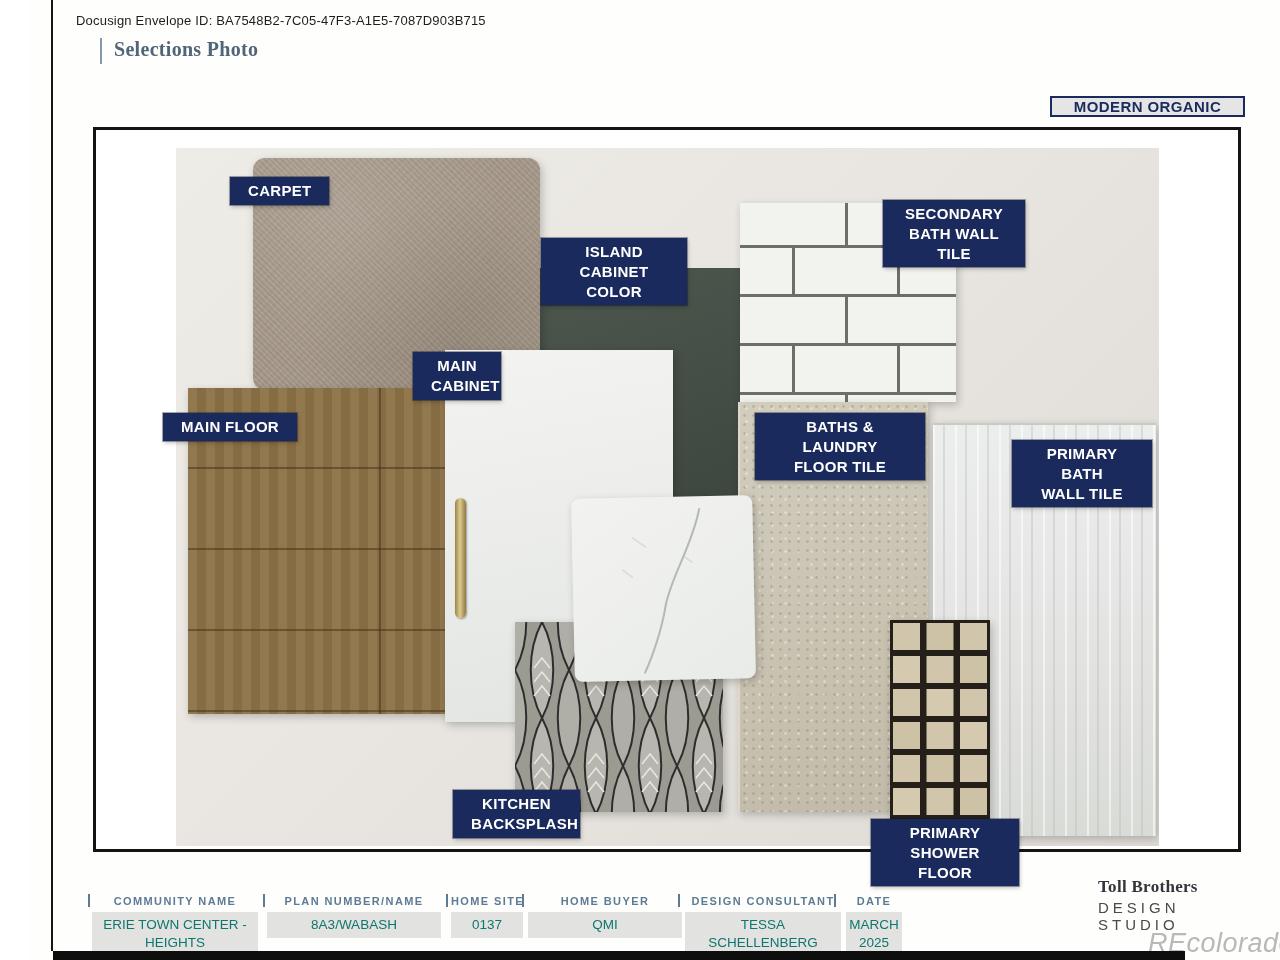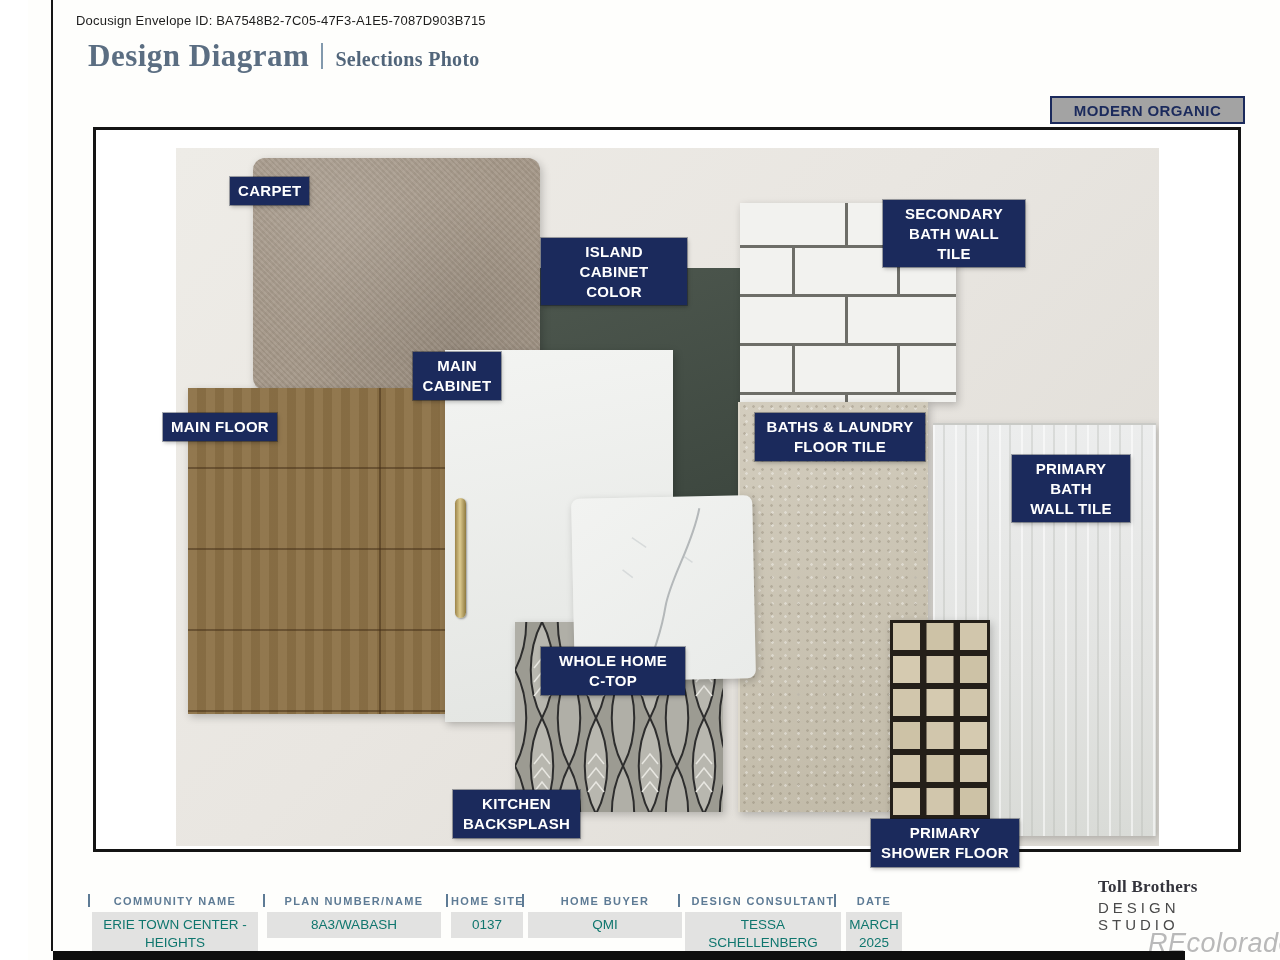--- a/index.html
+++ b/index.html
@@ -5,21 +5,21 @@
   html,body{margin:0;padding:0;background:#ffffff;}
   .page{position:relative;width:1280px;height:960px;background:#fefefc;overflow:hidden;
         font-family:"Liberation Sans",sans-serif;margin-left:28px;}
   .left-rule{position:absolute;left:23px;top:0;width:2px;height:951px;background:#161616;}
   .docusign{position:absolute;left:48px;top:13px;font-size:13px;color:#1d1d1d;letter-spacing:.2px;}
   .titlebar{position:absolute;left:60px;top:38px;display:flex;align-items:baseline;
             font-family:"Liberation Serif",serif;color:#5b6e82;}
   .title{font-size:31px;font-weight:600;letter-spacing:.5px;}
   .title-sep{width:2px;height:26px;background:#8299ad;margin:0 12px;align-self:center;}
   .subtitle{font-size:20px;font-weight:700;color:#51657a;letter-spacing:.3px;}
-  .style-badge{position:absolute;left:1022px;top:96px;width:195px;height:28px;background:#a3a3a3;
+  .style-badge{position:absolute;left:1022px;top:96px;width:195px;height:21px;background:#e5e5e5;
                border:2px solid #1b2a5c;box-sizing:border-box;display:flex;align-items:center;justify-content:center;
                font-size:15px;font-weight:700;color:#1b2a5c;letter-spacing:.4px;}
   .big-box{position:absolute;left:65px;top:127px;width:1148px;height:725px;border:3px solid #141414;
            box-sizing:border-box;background:#ffffff;}
   .photo{position:absolute;left:148px;top:148px;width:983px;height:698px;overflow:hidden;
          background:linear-gradient(135deg,#eeece7 0%,#e9e6e1 45%,#dedbd5 100%);}
   .photo>div{position:absolute;}
   .shadowed{box-shadow:2px 3px 8px rgba(0,0,0,.22);}
   
   .carpet{left:77px;top:10px;width:287px;height:232px;border-radius:12px;background-color:#a79a8b;
@@ -51,29 +51,29 @@
         rgba(173,176,170,.30) 10px 12px, rgba(0,0,0,0) 12px 22px),
       linear-gradient(180deg,#eceded 0%,#e2e3e1 60%,#d9dbd7 100%);}
   .mosaic{left:714px;top:472px;width:100px;height:226px;}
   .backsplash{left:339px;top:474px;width:208px;height:190px;}
   .ctop{left:397px;top:349px;width:181px;height:183px;border-radius:8px;transform:rotate(-1.2deg);
     background:linear-gradient(145deg,#f2f3f1,#e9ebe9);}
   .ctop svg{position:absolute;left:0;top:0;width:100%;height:100%;}
   .fill-svg{display:block;width:100%;height:100%;}
   
   .tag{position:absolute;z-index:30;background:#1b2a5c;color:#ffffff;font-weight:700;font-size:15px;
-       line-height:1.32;text-align:center;padding:4px 8px;box-sizing:border-box;white-space:pre-line;
+       line-height:1.32;text-align:center;padding:4px 18px;box-sizing:border-box;white-space:pre-line;
        letter-spacing:.3px;box-shadow:0 0 0 1px rgba(10,16,40,.35), 1px 2px 4px rgba(0,0,0,.25);}
   .tag-carpet{left:202px;top:177px;}
   .tag-island{left:513px;top:238px;width:146px;}
   .tag-maincab{left:385px;top:352px;width:88px;}
   .tag-mainfloor{left:135px;top:413px;}
   .tag-secondary{left:855px;top:200px;width:142px;}
   .tag-bathslaundry{left:727px;top:413px;width:170px;}
-  .tag-primarybath{left:984px;top:455px;width:118px;}
+  .tag-primarybath{left:984px;top:440px;width:140px;}
   .tag-ctop{left:513px;top:647px;width:144px;}
   .tag-backsplash{left:425px;top:790px;width:127px;}
   .tag-shower{left:843px;top:819px;width:148px;}
   
   .footer-col{position:absolute;text-align:center;}
   .footer-col .hdr{font-size:11px;font-weight:700;letter-spacing:1.4px;color:#5e7b95;white-space:nowrap;}
   .footer-col .val{margin-top:5px;background:#e2e2e1;color:#0f766e;font-size:13.5px;line-height:1.3;
                    padding:4px 2px;white-space:pre-line;}
   .fc1{left:64px;top:895px;width:166px;}
   .fc2{left:239px;top:895px;width:174px;}
@@ -90,21 +90,20 @@
 </style>
 </head>
 <body>
 
 <div class="page">
   <div class="left-rule"></div>
 
   <div class="docusign">Docusign Envelope ID: BA7548B2-7C05-47F3-A1E5-7087D903B715</div>
 
   <div class="titlebar">
-    <span class="title">Design Diagram</span>
     <span class="title-sep"></span>
     <span class="subtitle">Selections Photo</span>
   </div>
 
   <div class="style-badge">MODERN ORGANIC</div>
 
   <div class="big-box"></div>
 
   <div class="photo">
     <div class="island"></div>
@@ -191,22 +190,20 @@
 COLOR</div>
   <div class="tag tag-maincab">MAIN
 CABINET</div>
   <div class="tag tag-mainfloor">MAIN FLOOR</div>
   <div class="tag tag-secondary">SECONDARY
 BATH WALL TILE</div>
   <div class="tag tag-bathslaundry">BATHS &amp; LAUNDRY
 FLOOR TILE</div>
   <div class="tag tag-primarybath">PRIMARY BATH
 WALL TILE</div>
-  <div class="tag tag-ctop">WHOLE HOME
-C-TOP</div>
   <div class="tag tag-backsplash">KITCHEN
 BACKSPLASH</div>
   <div class="tag tag-shower">PRIMARY
 SHOWER FLOOR</div>
 
   <div class="pipe" style="left:60px;"></div>
   <div class="pipe" style="left:235px;"></div>
   <div class="pipe" style="left:418px;"></div>
   <div class="pipe" style="left:494px;"></div>
   <div class="pipe" style="left:650px;"></div>

